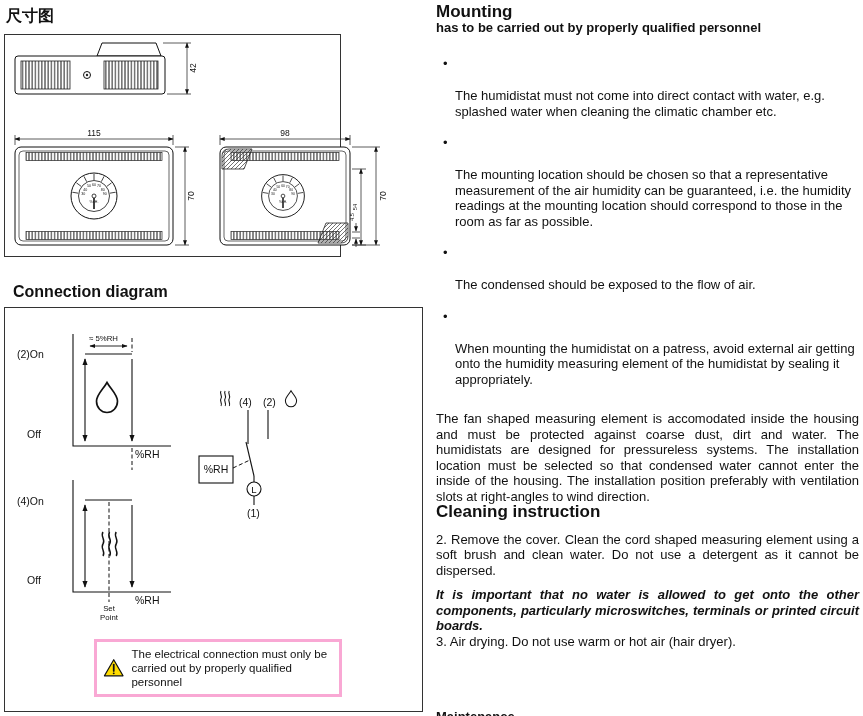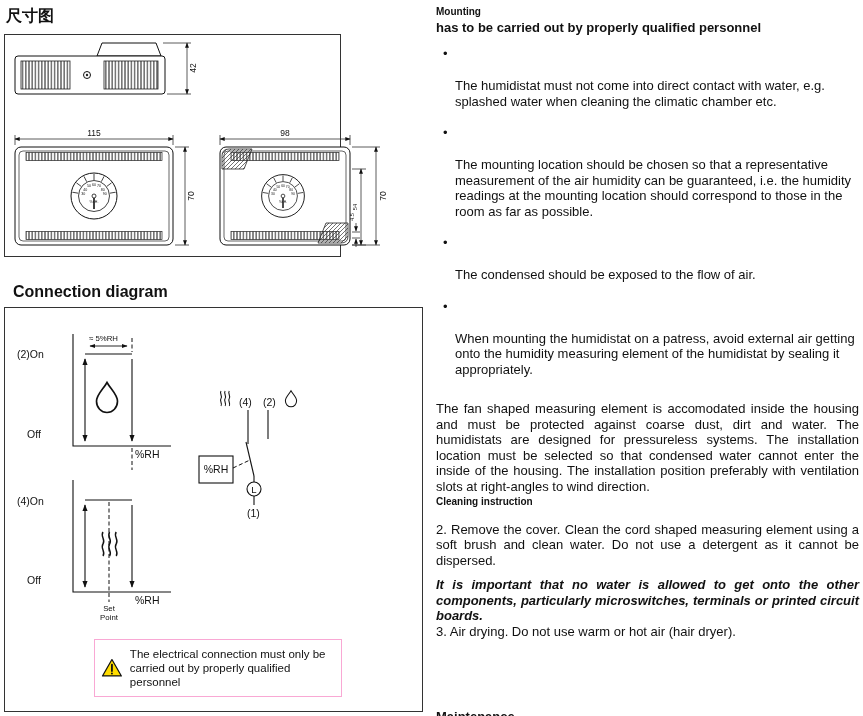--- a/index.html
+++ b/index.html
@@ -18,34 +18,34 @@
   .t7 { font-size:7.8px; } .t5 { font-size:5.8px; } .t3 { font-size:3.6px; }
   .ln  { fill:#fff; stroke:#111; stroke-width:1; }
   .ln2 { fill:none; stroke:#111; stroke-width:1.1; }
   .ln1 { fill:none; stroke:#111; stroke-width:0.9; }
   .thin{ fill:none; stroke:#222; stroke-width:0.7; }
   .dim { fill:none; stroke:#333; stroke-width:0.8; }
   .dsh { fill:none; stroke:#111; stroke-width:1; stroke-dasharray:4 2.5; }
   .tk  { stroke:#111; stroke-width:0.8; }
 
   .warn { position:absolute; left:89px; top:331px; width:248px; height:58px;
-          border:1px solid #f9a8d4; display:flex; align-items:center; gap:7px;
+          border:3px solid #f9a8d4; display:flex; align-items:center; gap:7px;
           padding:3px 6px; font-size:11.5px; line-height:14px; }
 
   .right-col { position:absolute; left:436px; top:4px; width:423px;
                font-size:13px; line-height:15.5px; }
-  .right-col h2 { font-size:10px; font-weight:bold; margin:0; }
+  .right-col h2 { font-size:17px; font-weight:bold; margin:0; }
   .b  { font-weight:bold; }
   .bi { font-weight:bold; font-style:italic; }
   .just { text-align:justify; }
   p { margin:0; }
   .bullet { display:flex; margin-bottom:16px; }
   .dot { width:19px; padding-left:7px; }
   .bt { flex:1;margin-top:32px; }
-  .mb13{margin-bottom:13px;} .mb11{margin-bottom:11px;} .mb0{margin-bottom:0;}
+  .mb13{margin-bottom:13px;} .mb11{margin-bottom:21px;} .mb0{margin-bottom:0;}
   .mt24{margin-top:24px;} .mt32{margin-top:32px;} .mt13{margin-top:13px;}
   .mt12{margin-top:12px;} .mt9{margin-top:9px;} .mt14{margin-top:0;}
   .partial { position:absolute; left:0; top:705px; font-size:13px; font-weight:bold; }
 </style>
 </head>
 <body>
 
 <div class="h-left" style="left:6px; top:6px;">尺寸图</div>
 
 <div class="box box1">

